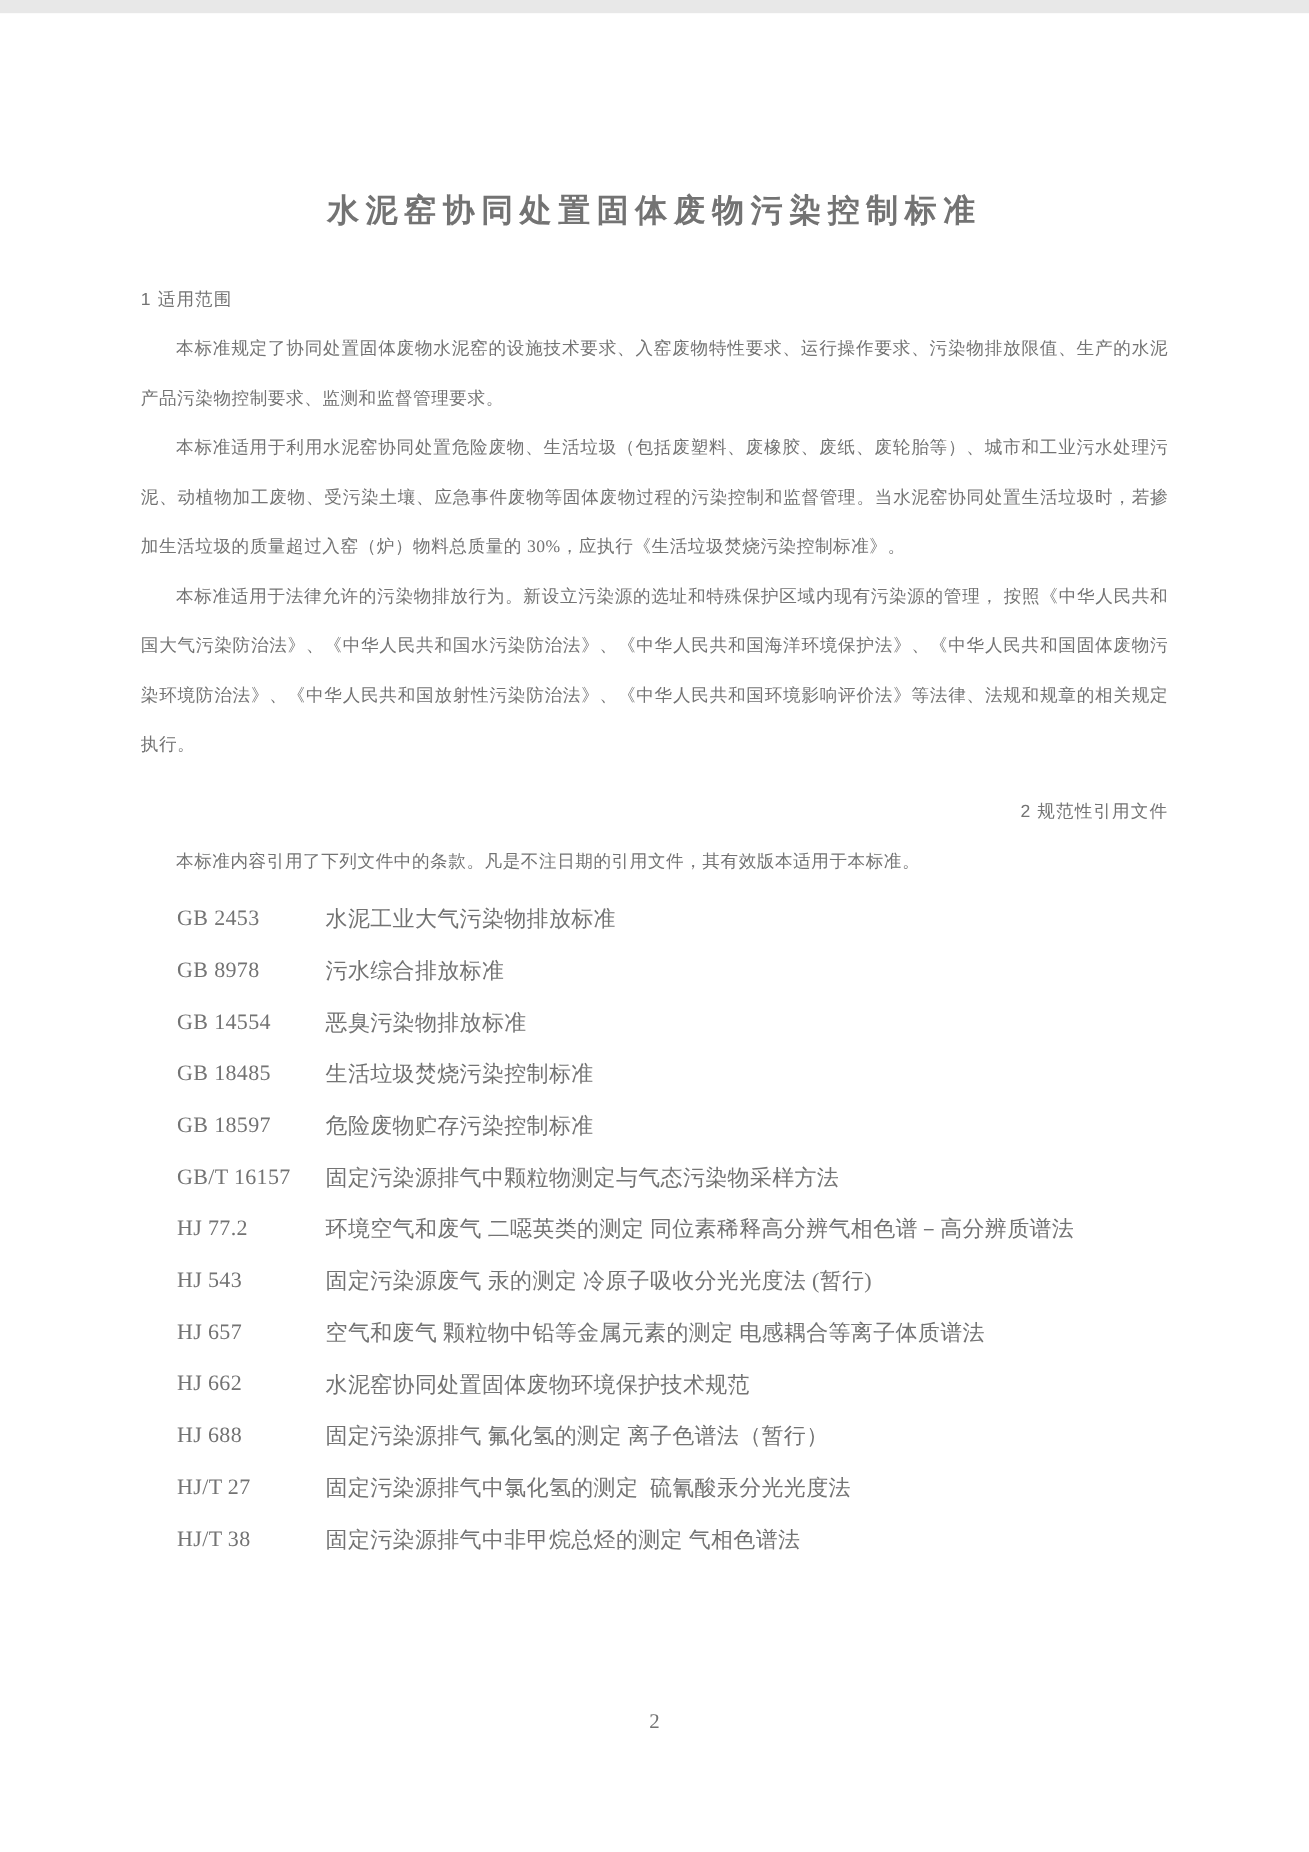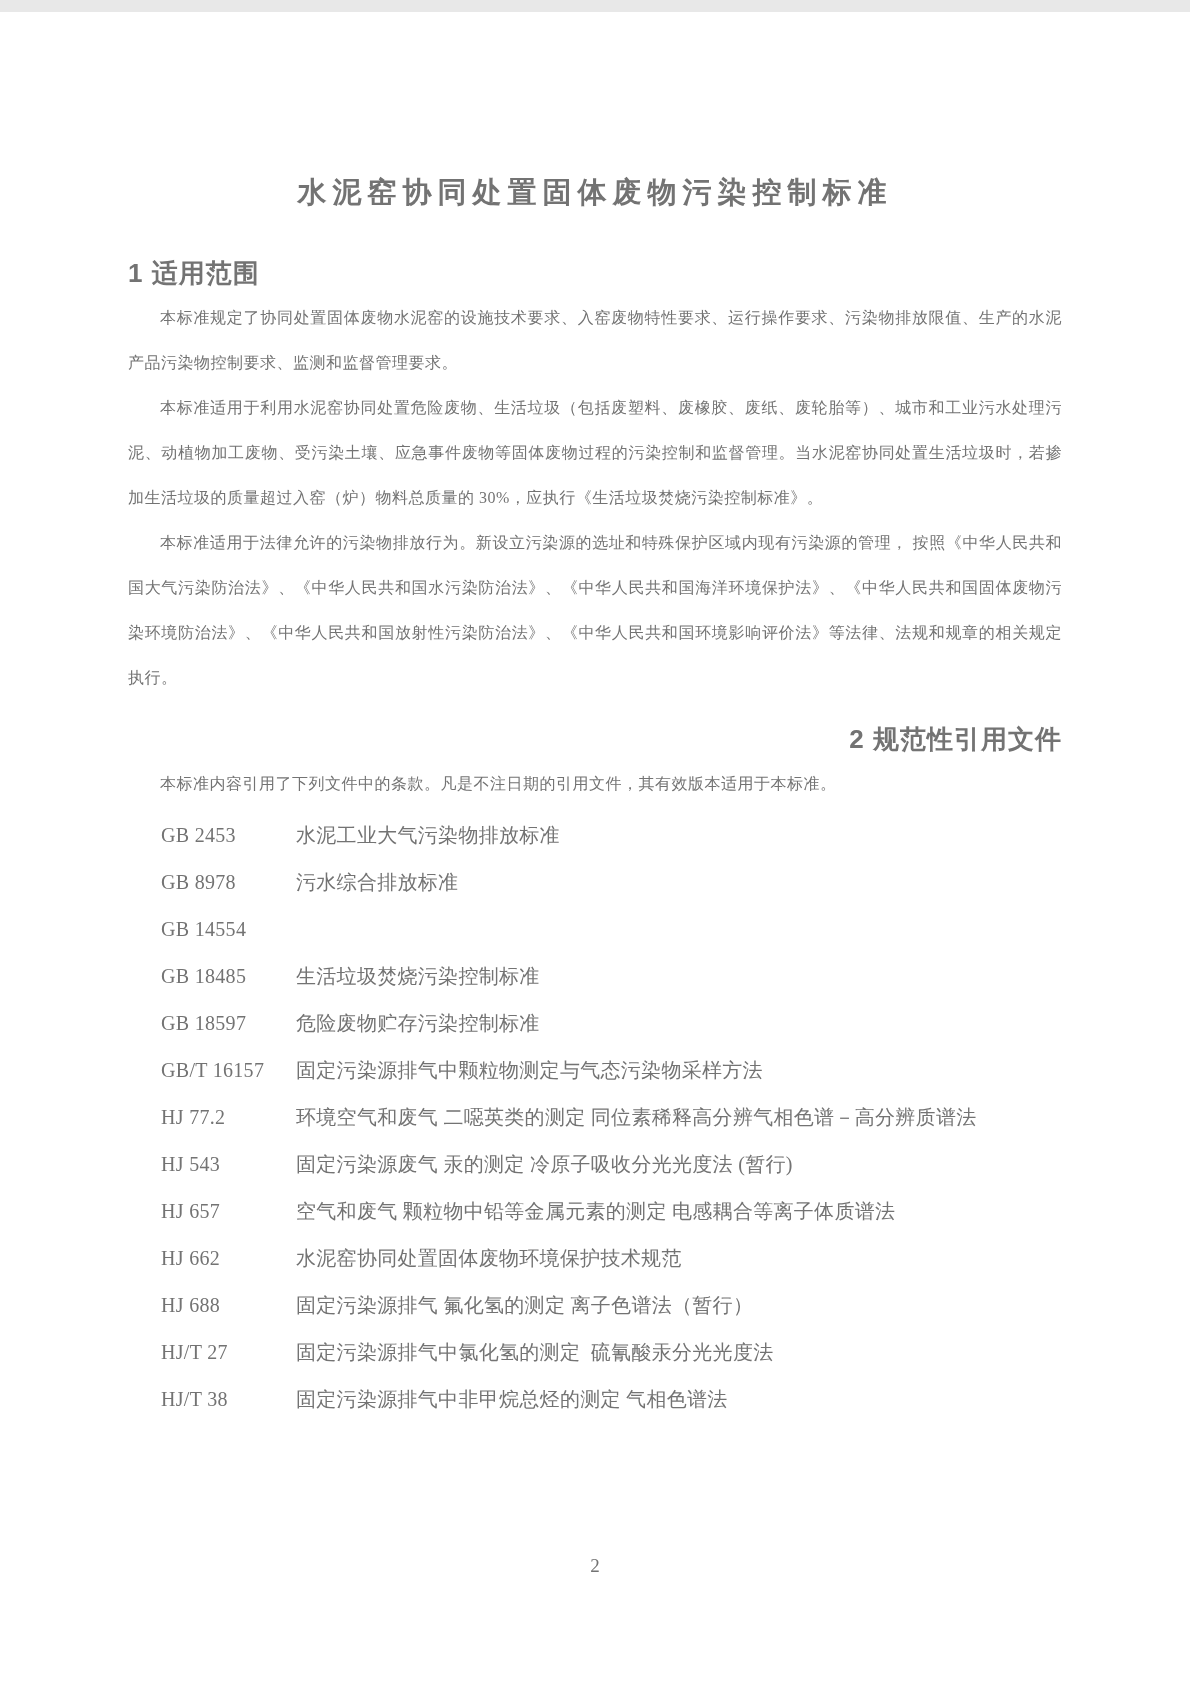--- a/index.html
+++ b/index.html
@@ -23,22 +23,22 @@
     font-family: "Liberation Sans", "DejaVu Sans", sans-serif;
     font-weight: bold;
     font-size: 29px;
     letter-spacing: 6px;
     line-height: 36px;
     white-space: nowrap;
   }
   .section-heading {
     margin: 0;
     font-family: "Liberation Sans", "DejaVu Sans", sans-serif;
-    font-weight: bold;
-    font-size: 26px;
+    font-weight: normal;
+    font-size: 16px;
     line-height: 26px;
     letter-spacing: 1px;
   }
   .heading-1 { margin-top: 50px; }
   .heading-2 { margin-top: 26px; text-align: right; }
   .para {
     margin: 0;
     font-size: 16px;
     line-height: 45px;
     text-align: justify;
@@ -100,20 +100,21 @@
       <div class="ref-row">
         <span class="ref-code">GB 2453</span>
         <span class="ref-title">水泥工业大气污染物排放标准</span>
       </div>
       <div class="ref-row">
         <span class="ref-code">GB 8978</span>
         <span class="ref-title">污水综合排放标准</span>
       </div>
       <div class="ref-row">
         <span class="ref-code">GB 14554</span>
+        <span class="ref-title">恶臭污染物排放标准</span>
       </div>
       <div class="ref-row">
         <span class="ref-code">GB 18485</span>
         <span class="ref-title">生活垃圾焚烧污染控制标准</span>
       </div>
       <div class="ref-row">
         <span class="ref-code">GB 18597</span>
         <span class="ref-title">危险废物贮存污染控制标准</span>
       </div>
       <div class="ref-row">

